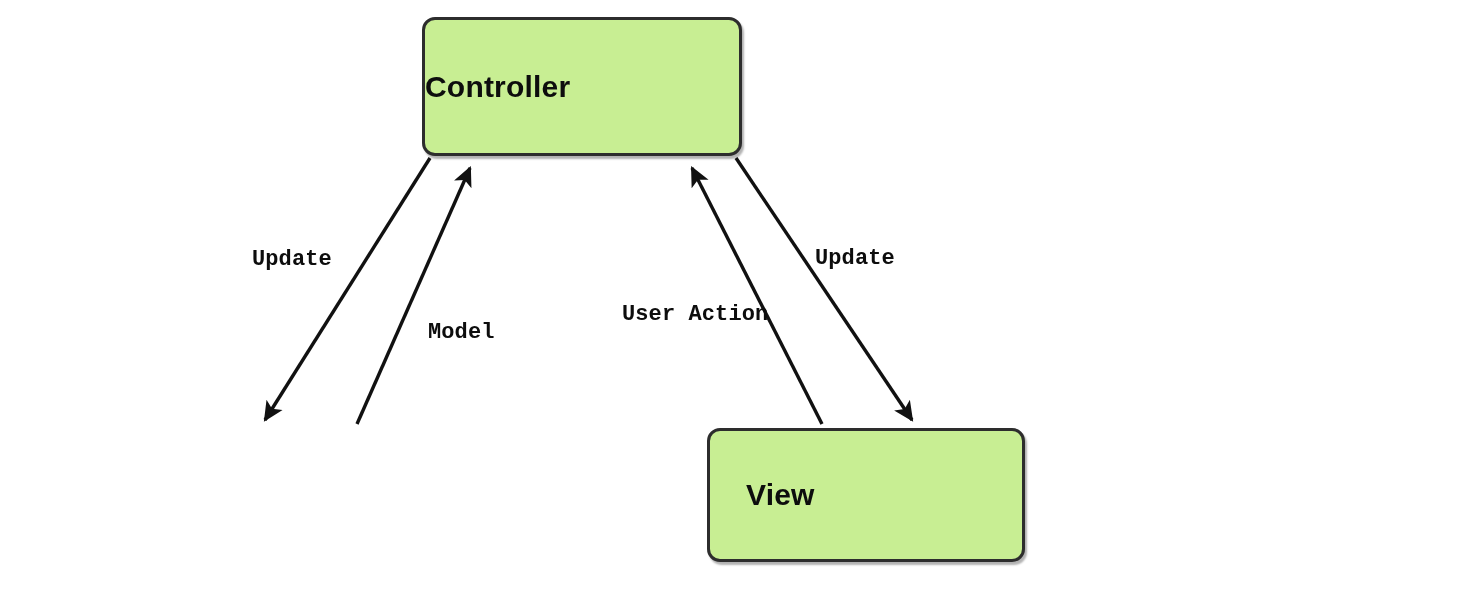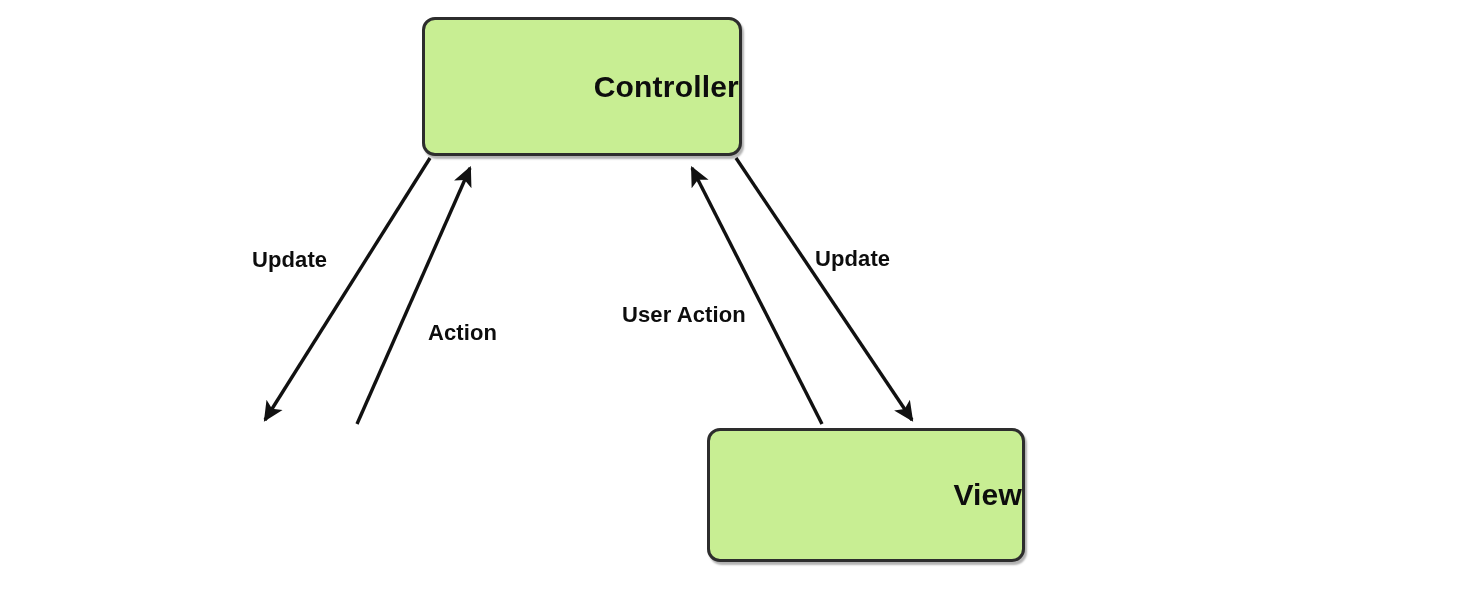--- a/index.html
+++ b/index.html
@@ -28,21 +28,21 @@
   }
   .node {
     position: absolute;
     box-sizing: border-box;
     background: #c8ee93;
     border: 3px solid #2d2d2d;
     border-radius: 13px;
     box-shadow: 2px 3px 2px rgba(0, 0, 0, 0.30);
     display: flex;
     align-items: center;
-    justify-content: flex-end;
+    justify-content: flex-start;
   }
   .node-label {
     font-family: "Liberation Sans", sans-serif;
     font-weight: bold;
     font-size: 30px;
     color: #0d0d0d;
     letter-spacing: 0.2px;
     white-space: nowrap;
   }
   #node-controller {
@@ -55,24 +55,25 @@
     left: 148px;
     top: 428px;
     width: 320px;
     height: 134px;
   }
   #node-view {
     left: 707px;
     top: 428px;
     width: 318px;
     height: 134px;
+    padding-left: 36px;
   }
   .edge-label {
     position: absolute;
-    font-family: Liberation Sans, sans-serif;
+    font-family: Liberation Mono, monospace;
     font-weight: bold;
     font-size: 22px;
     color: #0d0d0d;
     white-space: nowrap;
     background: transparent;
     letter-spacing: 0.1px;
   }
   #label-update-model   { left: 252px; top: 247px; }
   #label-notify         { left: 428px; top: 320px; }
   #label-user-action    { left: 622px; top: 302px; text-align: right; }
@@ -103,19 +104,19 @@
     <span class="node-label">Controller</span>
   </div>
 
 
   <div class="node" id="node-view">
     <span class="node-label">View</span>
   </div>
 
   <span class="edge-label" id="label-update-model">Update</span>
 
-  <span class="edge-label" id="label-notify">Action</span>
+  <span class="edge-label" id="label-notify">Model</span>
 
   <span class="edge-label" id="label-user-action">User Action</span>
 
   <span class="edge-label" id="label-update-view">Update</span>
 
 </div>
 
 </body></html>

